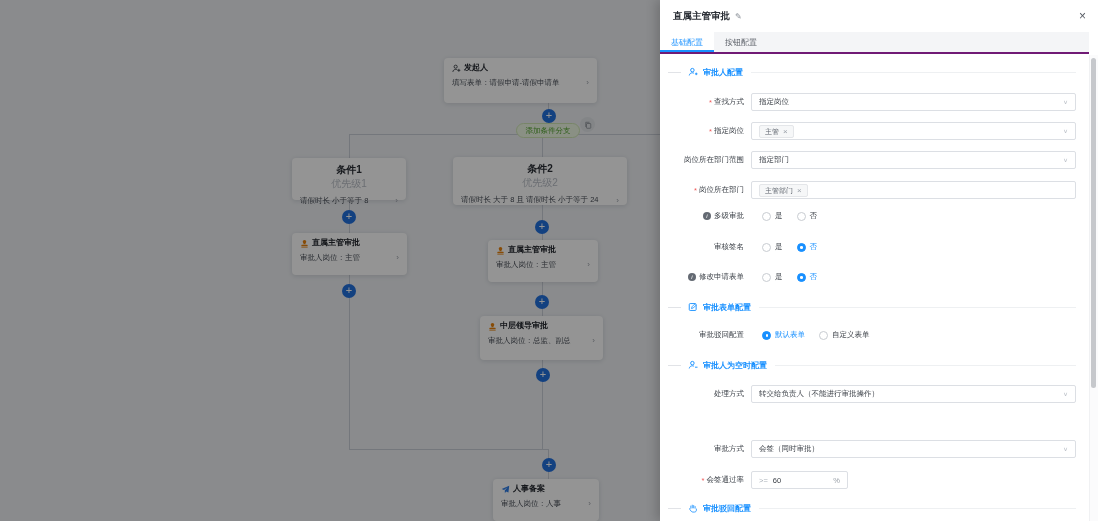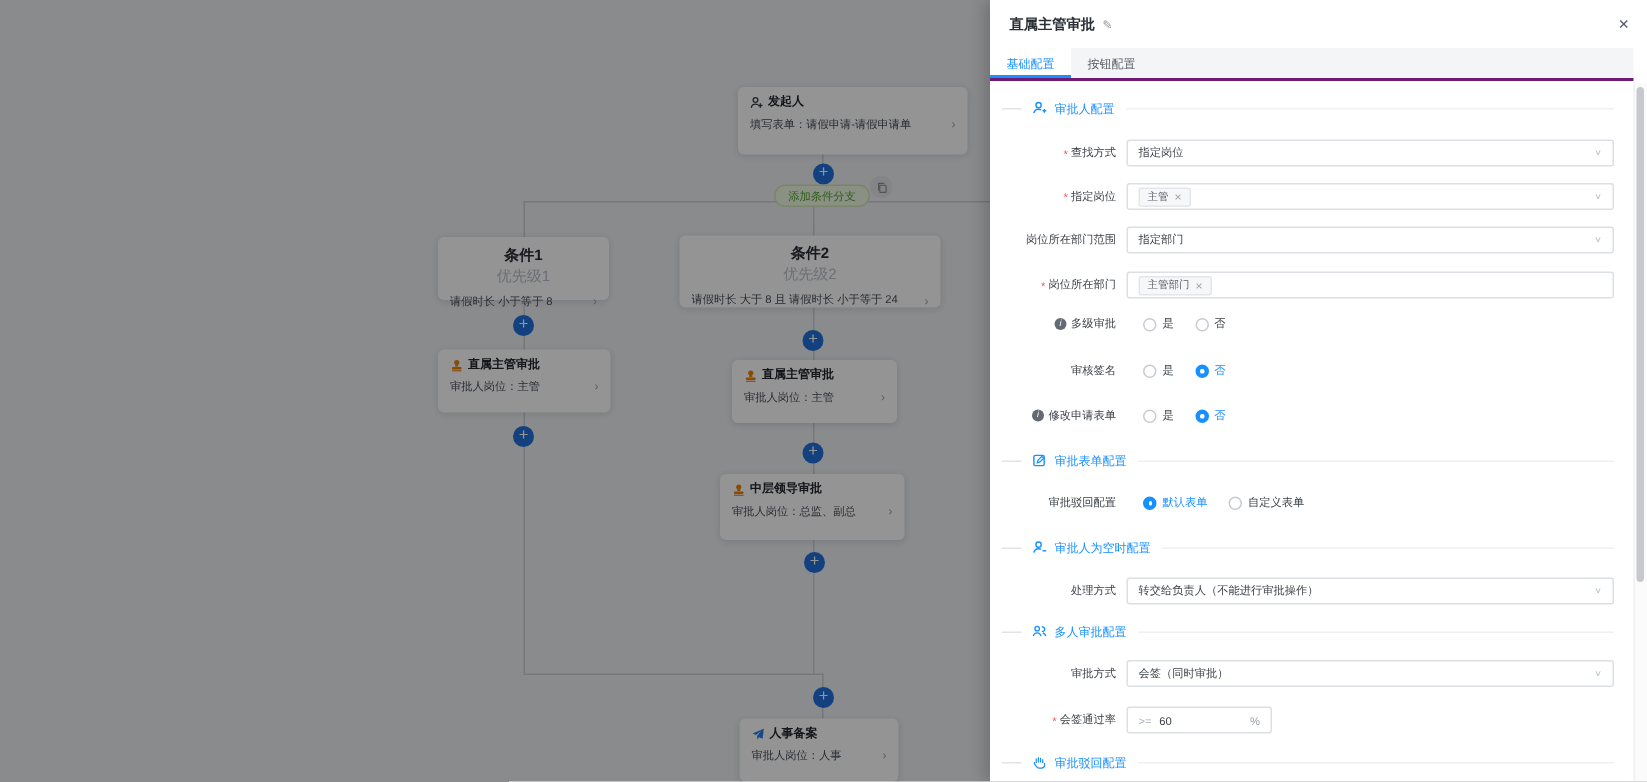--- a/index.html
+++ b/index.html
@@ -49,21 +49,21 @@
 
   .tabs { position:absolute; top:32px; left:0; right:9px; height:22px; background:#f4f5f7;
           border-bottom:2px solid #701a75; display:flex; }
   .tab { width:54px; text-align:center; font-size:8px; line-height:21px; color:#585d65; cursor:pointer; }
   .tab.active { background:#fff; color:#1890ff; border-bottom:2px solid #1890ff; }
 
   .pcontent { position:absolute; top:55px; left:0; right:9px; bottom:0; background:#fff; }
 
   .sec { position:absolute; left:8px; right:13px; height:12px; display:flex; align-items:center; }
   .sec-dash { width:13px; height:1px; background:#e1e3e7; margin-right:7px; }
-  .sec-title { color:#1890ff; font-size:8px; font-weight:normal; margin-left:5px; white-space:nowrap; }
+  .sec-title { color:#1890ff; font-size:8px; font-weight:bold; margin-left:5px; white-space:nowrap; }
   .sec-line { flex:1; height:1px; background:#eef0f2; margin-left:8px; }
 
   .prow { position:absolute; left:0; right:13px; height:18px; display:flex; align-items:center; }
   .plabel { width:84px; text-align:right; font-size:7.5px; color:#3c4148; margin-right:7px;
             display:flex; justify-content:flex-end; align-items:center; white-space:nowrap; }
   .star { color:#f05b5b; margin-right:2px; font-size:7.5px; }
   .info-ic { width:8px; height:8px; border-radius:50%; background:#646a73; color:#fff; font-size:6px;
              line-height:8px; text-align:center; margin-right:3px; flex:0 0 auto; font-style:italic; }
 
   .select, .input-box { flex:1; height:18px; border:1px solid #dcdfe4; border-radius:2px; background:#fff;
@@ -100,21 +100,21 @@
 
   <div class="canvas">
 
     <div class="vline" style="left:548px; top:69px;  height:31px;"></div>
     <div class="hline" style="left:349px; top:100px; width:351px;"></div>
     <div class="vline" style="left:349px; top:100px; height:315px;"></div>
     <div class="vline" style="left:542px; top:100px; height:315px;"></div>
     <div class="hline" style="left:349px; top:415px; width:200px;"></div>
     <div class="vline" style="left:548px; top:415px; height:72px;"></div>
 
-    <div class="node" style="left:492px; top:24px; width:153px; height:45px;">
+    <div class="node" style="left:444px; top:24px; width:153px; height:45px;">
       <div class="node-title">
         <span>
           <svg width="9" height="9" viewBox="0 0 16 16">
               <circle cx="6.5" cy="4.8" r="2.8" fill="none" stroke="#3a3f46" stroke-width="1.6"></circle>
               <path d="M1.5 14c.4-2.9 2.4-4.4 5-4.4 1.1 0 2.1.3 2.9.8" fill="none" stroke="#3a3f46" stroke-width="1.6"></path>
               <path d="M12.2 8.6v5.2M9.6 11.2h5.2" stroke="#3a3f46" stroke-width="1.6"></path>
             </svg>
         </span>
         <span>发起人</span>
       </div>
@@ -391,33 +391,20 @@
       <div class="prow" style="top:330px;">
         <span class="plabel">
           <span>处理方式</span>
         </span>
         <div class="select">
           <span>转交给负责人（不能进行审批操作）</span>
           <span class="dd">∨</span>
         </div>
       </div>
 
-      <div class="sec" style="top:360px;">
-        <span class="sec-dash"></span>
-        <span>
-          <svg width="10" height="10" viewBox="0 0 16 16">
-              <circle cx="5.5" cy="5" r="2.4" fill="none" stroke="#1890ff" stroke-width="1.4"></circle>
-              <path d="M1.5 13c.4-2.4 2-3.6 4-3.6s3.6 1.2 4 3.6" fill="none" stroke="#1890ff" stroke-width="1.4"></path>
-              <path d="M10.5 3.2a2.4 2.4 0 110 4.6" fill="none" stroke="#1890ff" stroke-width="1.4"></path>
-              <path d="M11.5 9.6c1.8.3 2.8 1.5 3.1 3.4" fill="none" stroke="#1890ff" stroke-width="1.4"></path>
-            </svg>
-        </span>
-        <span class="sec-title">多人审批配置</span>
-        <span class="sec-line"></span>
-      </div>
 
       <div class="prow" style="top:385px;">
         <span class="plabel">
           <span>审批方式</span>
         </span>
         <div class="select">
           <span>会签（同时审批）</span>
           <span class="dd">∨</span>
         </div>
       </div>

